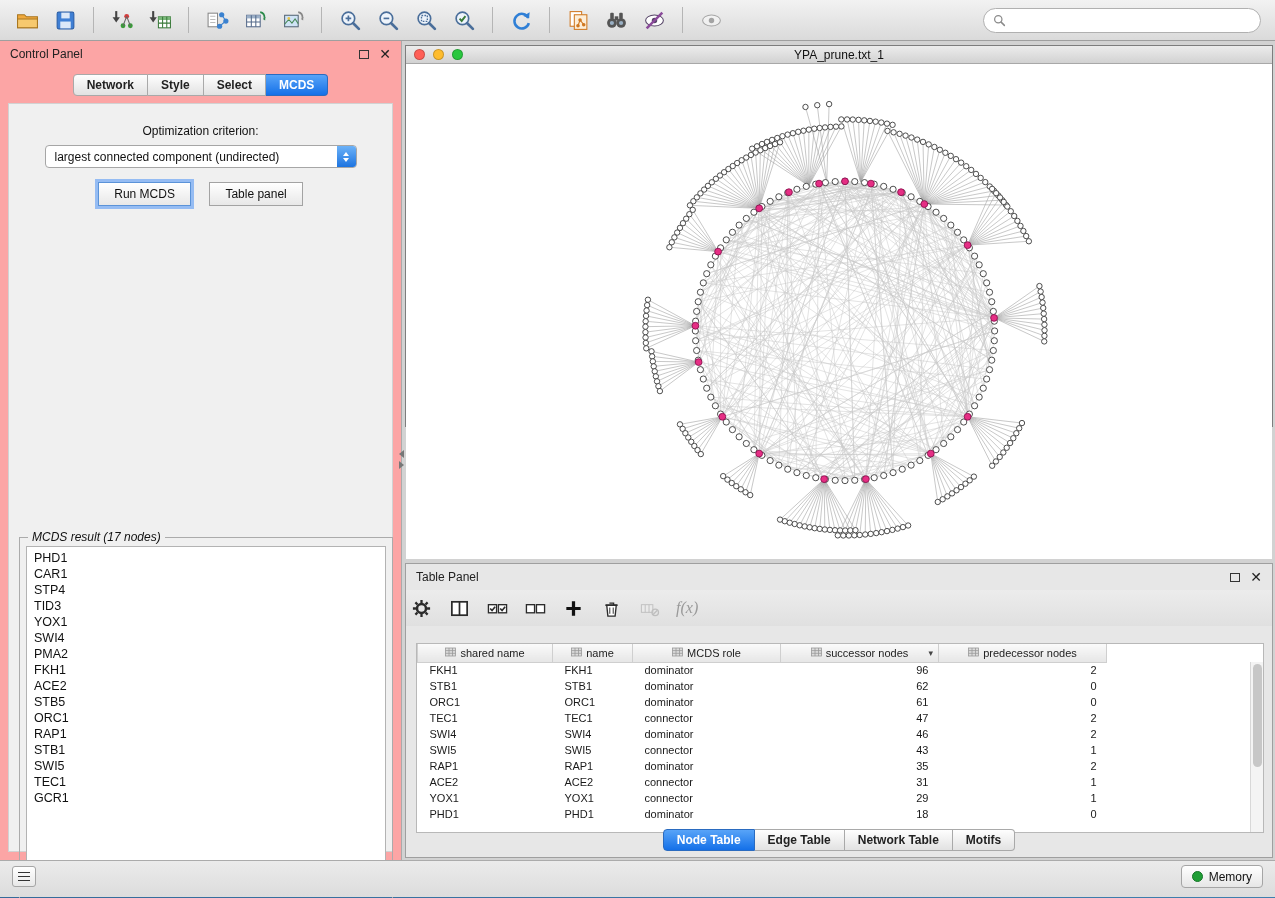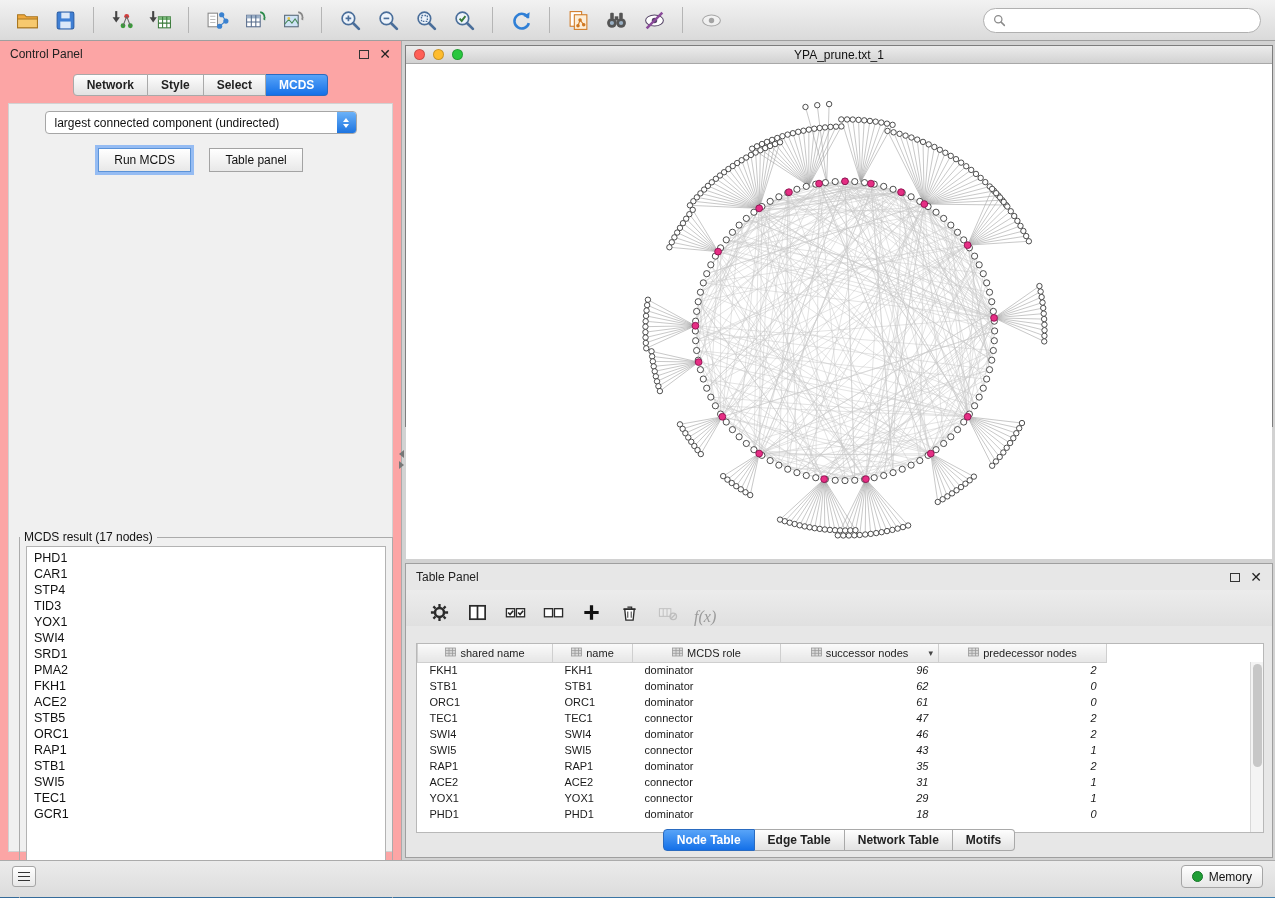--- a/index.html
+++ b/index.html
@@ -48,21 +48,21 @@
     background:linear-gradient(#6cb2f8,#1d74e0); display:flex; flex-direction:column;
     align-items:center; justify-content:center; gap:2px; }
   .tri-up { width:0; height:0; border-left:3.5px solid transparent; border-right:3.5px solid transparent; border-bottom:4px solid #fff; }
   .tri-dn { width:0; height:0; border-left:3.5px solid transparent; border-right:3.5px solid transparent; border-top:4px solid #fff; }
   .btn-row { text-align:center; margin-top:13px; }
   .cp-btn { font-size:12px; font-family:inherit; padding:4px 15px; margin:0 7px;
     border:1px solid #a3a3a3; border-radius:0; background:linear-gradient(#ffffff,#e8e8e8); color:#111; }
   .cp-btn.focused { box-shadow:0 0 0 3px rgba(100,160,245,.65); border-color:#5b93d8; }
   .result-fieldset { position:absolute; left:10px; top:426px; width:374px; height:373px;
     border:1px solid #ababab; background:transparent; }
-  .result-fieldset legend { font-size:12px; color:#111; padding:0 4px; }
+  .result-fieldset legend { font-size:12px; color:#111; margin-left:8px; padding:0 4px;font-style:italic; }
   .result-list { position:absolute; left:6px; right:6px; top:2px; bottom:6px;
     background:#fff; border:1px solid #b3b3b3; overflow:hidden;
     font-size:12.5px; color:#111; padding:3px 0 0 7px; line-height:16px; }
 
   
   .right-bg { position:absolute; left:402px; top:41px; width:873px; height:819px; background:#d2d2d2; }
   .splitter-handle { position:absolute; left:396px; top:448px; width:10px; height:22px;
     display:flex; flex-direction:column; align-items:center; justify-content:center; gap:3px; }
   .sh-l { width:0; height:0; border-top:4px solid transparent; border-bottom:4px solid transparent; border-right:5px solid #777; }
   .sh-r { width:0; height:0; border-top:4px solid transparent; border-bottom:4px solid transparent; border-left:5px solid #777; }
@@ -73,35 +73,35 @@
   .net-titlebar { height:18px; background:linear-gradient(#ececec,#d2d2d2);
     border-bottom:1px solid #a8a8a8; position:relative; display:flex; align-items:center; }
   .traffic { width:11px; height:11px; border-radius:50%; margin-left:8px; }
   .net-title { position:absolute; left:0; right:0; text-align:center; font-size:12px; color:#111; }
   .net-canvas { width:100%; height:495px; background:#fff; }
   .net-canvas svg { width:100%; height:100%; display:block; }
 
   
   .table-panel { position:absolute; left:405px; top:563px; width:868px; height:295px;
     background:#e7e7e7; border:1px solid #9f9f9f; }
-  .tp-toolbar { height:36px; display:flex; align-items:flex-end; padding-left:18px;
+  .tp-toolbar { height:36px; display:flex; align-items:center; padding-left:0;
     background:linear-gradient(#ececec,#e0e0e0); }
   .tp-ico { width:30px; height:28px; display:flex; align-items:center; justify-content:center; margin-right:8px; }
   .tp-ico svg { width:21px; height:21px; }
   .fx-label { font-family:"Liberation Serif","DejaVu Serif",serif; font-style:italic;
     font-size:16px; color:#9a9a9a; margin-left:4px; }
   .tbl-wrap { position:absolute; left:10px; right:8px; top:79px; height:190px;
     background:#fff; border:1px solid #b8b8b8; overflow:hidden; }
   table.node-table { border-collapse:collapse; table-layout:fixed; font-size:11px; color:#1a1a1a;padding-left:32px; }
   .node-table th { height:18px; font-weight:normal; background:linear-gradient(#fafafa,#e6e6e6);
     border:1px solid #cfcfcf; border-top:none; font-size:11px; color:#222; position:relative; white-space:nowrap; }
   .th-inner { display:flex; align-items:center; justify-content:center; gap:4px; }
   .th-chevron { font-size:9px; color:#444; position:absolute; right:5px; top:4px; }
   .node-table td { height:16px; padding:0 0 0 12px; border:none; white-space:nowrap; overflow:hidden; }
-  .node-table td.num { text-align:right; padding:0 10px 0 0;font-style:italic; }
+  .node-table td.num { text-align:right; padding:0 10px 0 0; }
   .tbl-scrollbar { position:absolute; right:0; top:18px; bottom:0; width:13px;
     background:#f4f4f4; border-left:1px solid #d8d8d8; }
   .tbl-thumb { position:absolute; left:1.5px; top:2px; width:9px; height:103px;
     background:#c7c7c7; border-radius:5px; }
   .tp-tabs { position:absolute; left:0; right:0; bottom:6px; text-align:center; }
 
   
   .status-bar { position:absolute; left:0; top:860px; width:1275px; height:37px;
     background:linear-gradient(#ebebeb,#dcdcdc); border-top:1px solid #ababab; }
   .menu-btn { position:absolute; left:12px; top:5px; width:24px; height:21px;
@@ -264,41 +264,41 @@
 
   <div class="control-panel">
     <div class="panel-header">
       <span>Control Panel</span>
       <span class="sp"></span>
       <span class="win-float"></span>
       <span class="win-close">✕</span>
     </div>
     <div class="cp-tabs" id="cp-tabs"><div class="seg-tab">Network</div><div class="seg-tab">Style</div><div class="seg-tab">Select</div><div class="seg-tab active">MCDS</div></div>
     <div class="cp-content">
+      <div class="opt-label">Optimization criterion:</div>
       <div class="dropdown">
         <span class="dd-text">largest connected component (undirected)</span>
         <span class="dd-stepper">
             <span class="tri-up"></span>
             <span class="tri-dn"></span>
           </span>
       </div>
       <div class="btn-row">
         <button class="cp-btn focused">Run MCDS</button>
         <button class="cp-btn">Table panel</button>
       </div>
       <fieldset class="result-fieldset">
         <legend>MCDS result (17 nodes)</legend>
         <div class="result-list" id="result-list">
             <div class="result-item">PHD1</div>
             <div class="result-item">CAR1</div>
             <div class="result-item">STP4</div>
             <div class="result-item">TID3</div>
             <div class="result-item">YOX1</div>
             <div class="result-item">SWI4</div>
-            <div class="result-item">SRD1</div>
             <div class="result-item">PMA2</div>
             <div class="result-item">FKH1</div>
             <div class="result-item">ACE2</div>
             <div class="result-item">STB5</div>
             <div class="result-item">ORC1</div>
             <div class="result-item">RAP1</div>
             <div class="result-item">STB1</div>
             <div class="result-item">SWI5</div>
             <div class="result-item">TEC1</div>
             <div class="result-item">GCR1</div>

